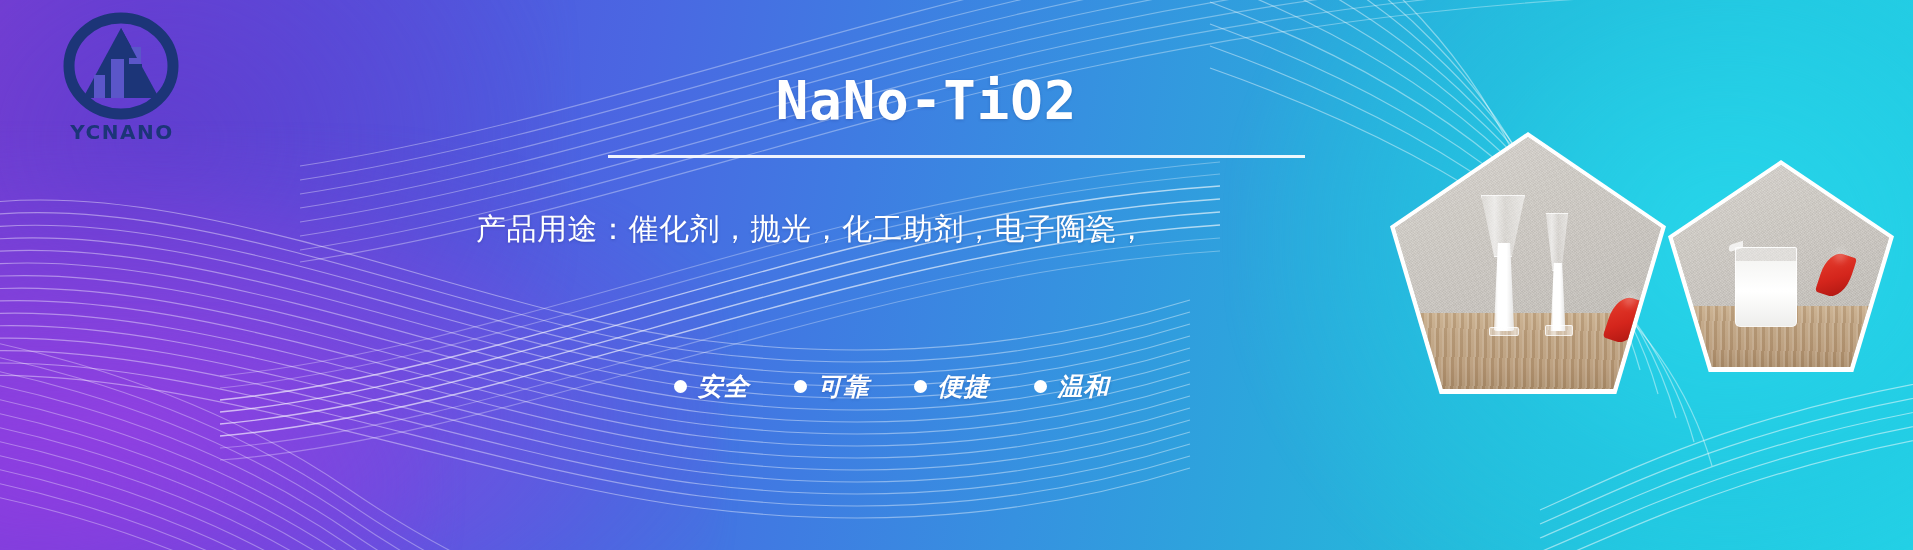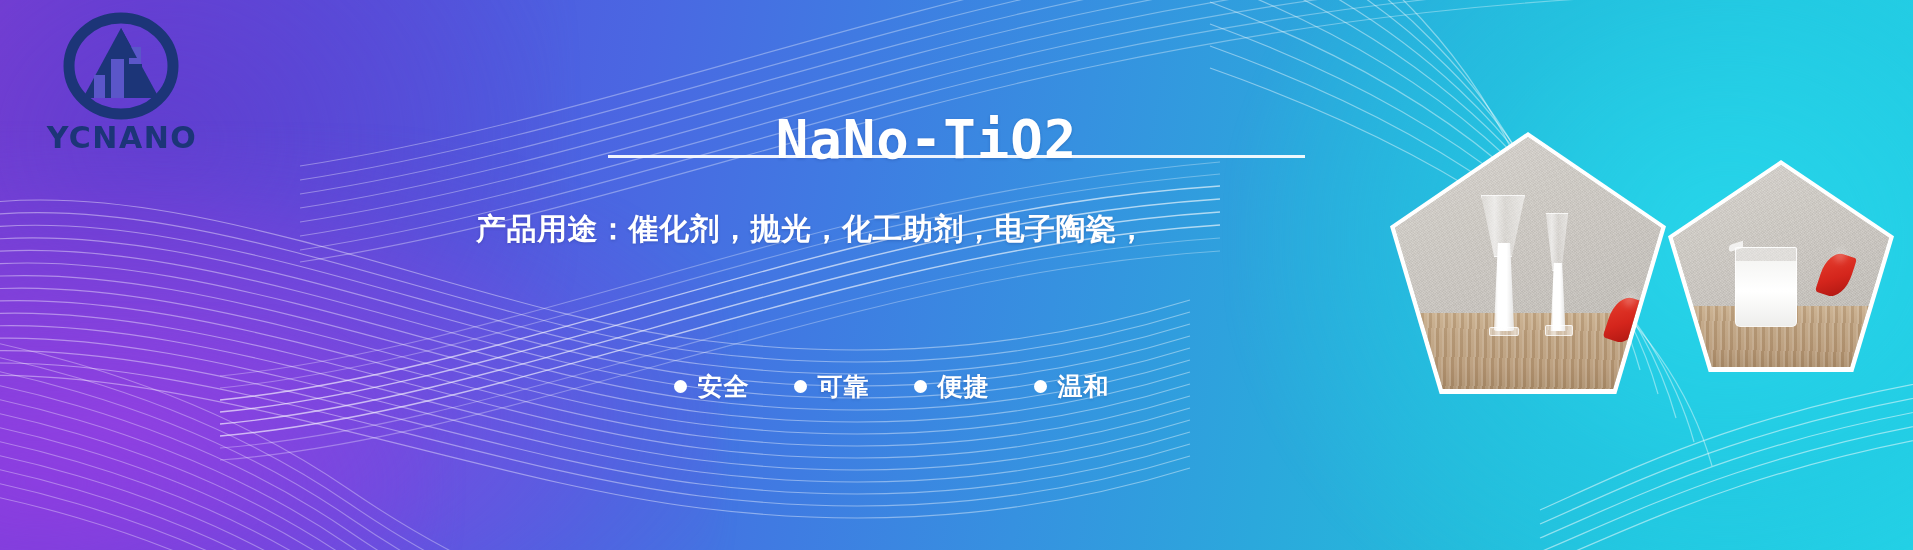--- a/index.html
+++ b/index.html
@@ -101,21 +101,21 @@
     top: 12px;
     width: 160px;
     height: 150px;
   }
   .logo-mark { position: absolute; left: 16px; top: 0; }
   .logo-text {
     position: absolute;
     left: 0; top: 108px;
     width: 160px;
     text-align: center;
-    font-size: 30px;
+    font-size: 20px;
     font-weight: 700;
     letter-spacing: 1.5px;
     color: #1c3578;
     font-family: "DejaVu Sans", sans-serif;
     white-space: nowrap;
   }
 
   
   .headline {
     position: absolute;
@@ -125,56 +125,56 @@
     padding-right: 60px;
     box-sizing: border-box;
     font-family: "DejaVu Sans Mono", "Liberation Mono", monospace;
     font-size: 54px;
     font-weight: 700;
     color: #ffffff;
     letter-spacing: 1px;
     line-height: 1;
     text-shadow: 0 1px 3px rgba(20,40,110,.25);
     white-space: nowrap;
-    margin-top: 39px;
   }
   .headline-rule {
     position: absolute;
     left: 608px;
     top: 155px;
     width: 697px;
     height: 3px;
     background: #ffffff;
     opacity: .92;
   }
   .subcopy {
     position: absolute;
     left: 0; top: 206px;
     width: 1689px;
     padding-right: 66px;
     box-sizing: border-box;
     text-align: center;
     color: #ffffff;
     font-size: 30px;
-    font-weight: 700;
+    font-weight: 400;
     line-height: 1.5;
     letter-spacing: .5px;
     text-shadow: 0 1px 3px rgba(20,40,110,.28);
   }
   .subcopy .line { display: block; }
 
   .features {
     position: absolute;
     left: 0; top: 370px;
     width: 1913px;
     padding-right: 130px;
     box-sizing: border-box;
     display: flex;
     justify-content: center;
     gap: 44px;
+    font-style: italic;
   }
   .feature {
     display: flex;
     align-items: center;
     gap: 11px;
     color: #ffffff;
     font-size: 25px;
     font-weight: 700;
     letter-spacing: 1px;
     text-shadow: 0 1px 3px rgba(20,40,110,.28);

